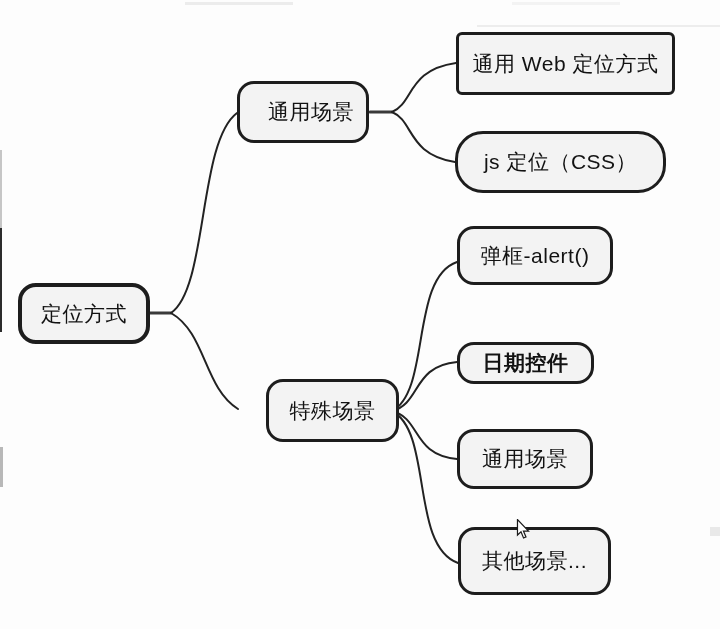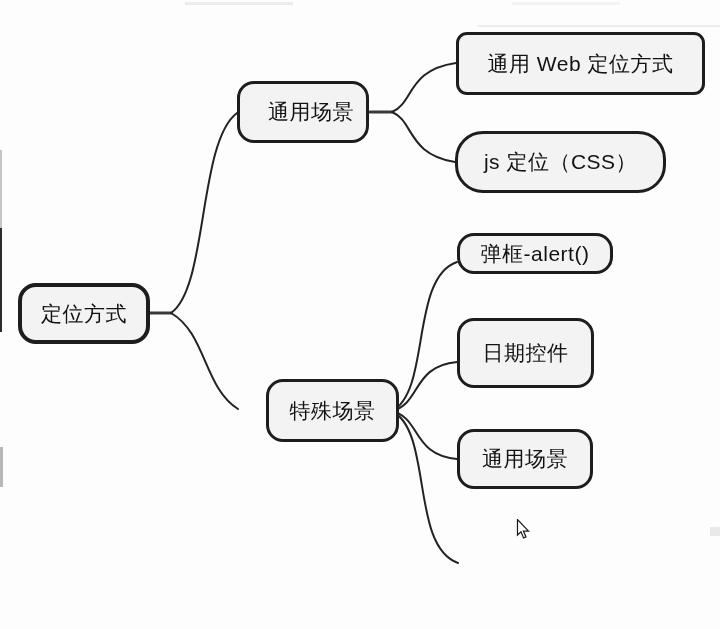--- a/index.html
+++ b/index.html
@@ -70,34 +70,37 @@
     <span>定位方式</span>
   </div>
 
   <div class="mm-node" style="left:237px;top:81px;width:132px;height:62px;padding-left:16px;">
     <span>通用场景</span>
   </div>
   <div class="mm-node" style="left:238px;top:379px;width:133px;height:63px;margin-left:28px;">
     <span>特殊场景</span>
   </div>
 
-  <div class="mm-node" style="left:456px;top:32px;width:249px;height:63px;border-radius:11px;">
+  <div class="mm-node" style="left:456px;top:32px;width:219px;height:63px;border-radius:6px;">
     <span>通用 Web 定位方式</span>
   </div>
   <div class="mm-node" style="left:455px;top:131px;width:211px;height:62px;border-radius:28px;">
     <span>js 定位（CSS）</span>
   </div>
 
-  <div class="mm-node" style="left:457px;top:233px;width:156px;height:41px;">
+  <div class="mm-node" style="left:457px;top:226px;width:156px;height:59px;">
     <span>弹框-alert()</span>
   </div>
-  <div class="mm-node" style="left:457px;top:318px;width:137px;height:70px;">
+  <div class="mm-node" style="left:457px;top:342px;width:137px;height:42px;font-weight:bold;">
     <span>日期控件</span>
   </div>
   <div class="mm-node" style="left:457px;top:429px;width:136px;height:60px;">
     <span>通用场景</span>
+  </div>
+  <div class="mm-node" style="left:458px;top:527px;width:153px;height:68px;">
+    <span>其他场景...</span>
   </div>
 
   <svg class="cursor" width="14" height="21" viewBox="0 0 12 19">
     <path d="M1,0.5 L1,14.5 L4.2,11.6 L6.5,17.2 L8.7,16.2 L6.4,10.9 L11,10.9 Z" fill="#ffffff" stroke="#1a1a1a" stroke-width="1.1"></path>
   </svg>
 
 </div>
 
 </body></html>

